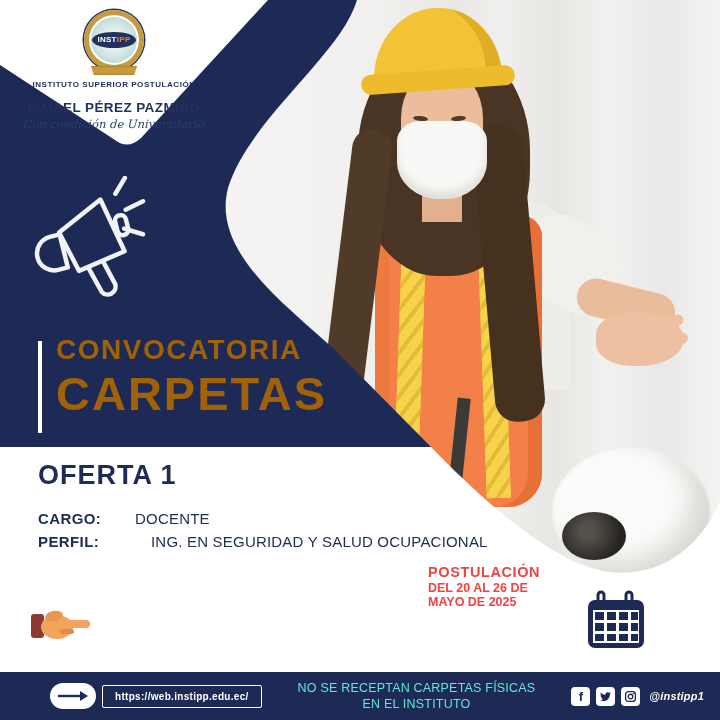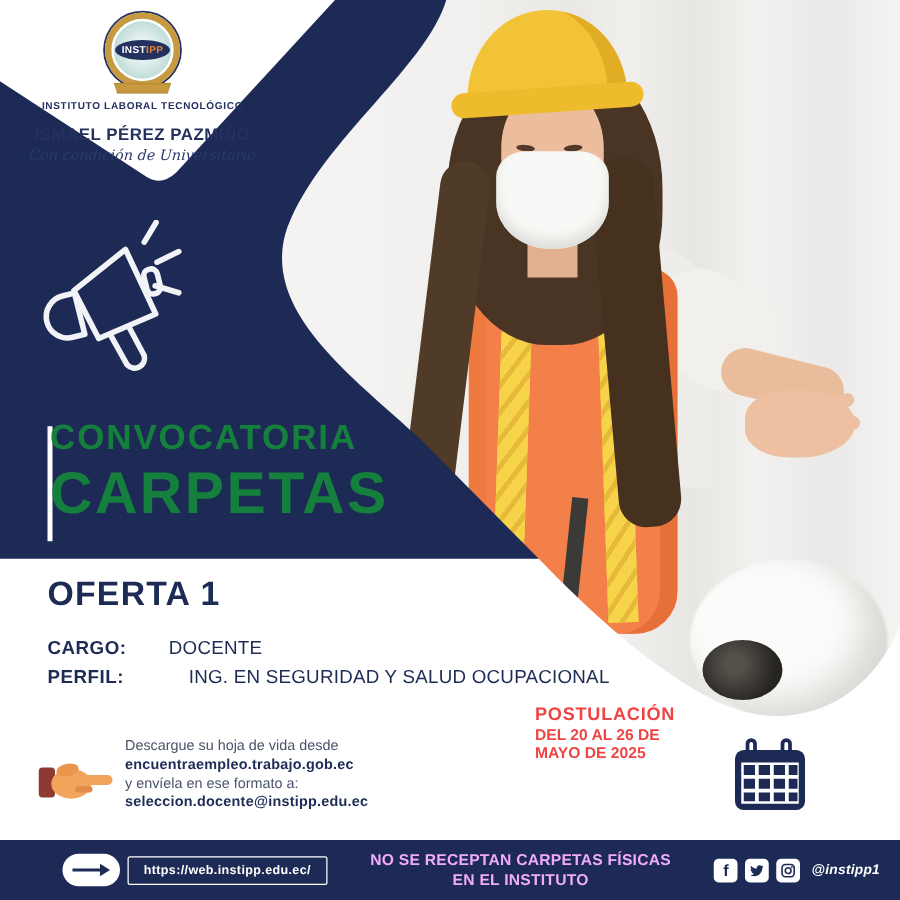--- a/index.html
+++ b/index.html
@@ -52,21 +52,21 @@
   .badgeBand b{color:#e8882a;}
   .ribbon{margin:-4px auto 0;width:46px;height:9px;background:#c89a3f;
           clip-path:polygon(0 0,100% 0,94% 100%,6% 100%);box-shadow:inset 0 0 2px #7c5a14;}
   .instLine1{margin-top:5px;font-size:8px;font-weight:bold;letter-spacing:.55px;}
   .instLine2{font-size:13.5px;font-weight:800;letter-spacing:.4px;margin-top:11px;}
   .tagline{font-family:"DejaVu Serif",serif;font-style:italic;font-size:11.5px;margin-top:2px;
            color:#2a3a6a;transform:skewX(-4deg);}
 
   
   .hbar{left:38px;top:341px;width:4px;height:92px;background:#ffffff;}
-  .headline{left:40px;top:336px;color:#15803d;line-height:1;}
+  .headline{left:56px;top:336px;color:#a16207;line-height:1;}
   .hl1{font-size:28px;font-weight:800;letter-spacing:1.5px;}
   .hl2{font-size:47px;font-weight:800;letter-spacing:2px;margin-top:6px;}
 
   
   .offerTitle{left:38px;top:460px;font-size:27px;font-weight:800;color:#1d2b55;letter-spacing:1px;}
   .row{left:38px;display:flex;color:#1d2b55;font-size:15px;}
   .rowLabel{width:97px;font-weight:bold;letter-spacing:.4px;}
   .rowValue{font-weight:400;letter-spacing:.2px;}
 
   
@@ -77,21 +77,21 @@
   .post{left:428px;top:564px;width:148px;text-align:left;color:#ef4444;line-height:1.15;}
   .postTitle{font-size:14.5px;font-weight:800;letter-spacing:.6px;}
   .postDate{font-size:12.5px;font-weight:600;}
 
   
   .footer{left:0;top:672px;width:720px;height:48px;background:#1d2a55;display:flex;align-items:center;}
   .urlGroup{display:flex;align-items:center;margin-left:50px;}
   .pill{width:46px;height:26px;background:#ffffff;border-radius:13px;display:flex;align-items:center;justify-content:center;}
   .urlBox{margin-left:6px;border:1.5px solid #ffffff;border-radius:2px;padding:5px 12px;
           color:#ffffff;font-size:10px;letter-spacing:.3px;font-weight:600;white-space:nowrap;}
-  .notice{flex:1;text-align:center;color:#f0abfc;font-size:12.5px;font-weight:700;line-height:1.3;letter-spacing:.2px;}
+  .notice{flex:1;text-align:center;color:#5eead4;font-size:12.5px;font-weight:400;line-height:1.3;letter-spacing:.2px;}
   .social{display:flex;align-items:center;gap:6px;margin-right:16px;}
   .sq{width:19px;height:19px;background:#ffffff;border-radius:4px;display:flex;align-items:center;justify-content:center;
       color:#1d2a55;font-weight:bold;font-size:13px;}
   .handle{color:#ffffff;font-size:11px;font-weight:bold;margin-left:3px;letter-spacing:.2px;font-style:italic;}
 </style>
 </head>
 <body>
 
 <div class="canvas">
 
@@ -127,21 +127,21 @@
              C212,250 280,300 335,350 L431,447 L431,449 H0 Z" fill="#1d2a55"></path>
     <path d="M0,447 H431 C470,487 520,535 575,562 C625,585 675,570 705,528
              C712,518 718,508 720,500 L720,592 H0 Z" fill="#ffffff"></path>
   </svg>
 
   <div class="abs logoWrap">
     <div class="badge">
       <div class="badgeBand"><span>INST</span><b>IPP</b></div>
     </div>
     <div class="ribbon"></div>
-    <div class="instLine1">INSTITUTO LABORAL TECNOLÓGICO</div>
+    <div class="instLine1">INSTITUTO SUPERIOR POSTULACIÓN</div>
     <div class="instLine2">ISMAEL PÉREZ PAZMIÑO</div>
     <div class="tagline">Con condición de Universitario</div>
   </div>
 
   <svg class="abs" style="left:22px;top:176px;" width="130" height="130" viewBox="0 0 130 130">
     <g stroke="#f2f3f7" stroke-width="4.5" fill="none" stroke-linejoin="round" stroke-linecap="round" transform="rotate(-14 65 65)">
       <path d="M30 52 a17 17 0 0 0 0 34 l10 0 0 -34 z"></path>
       <path d="M40 50 L88 28 L99 84 L50 92 Z"></path>
       <rect x="97" y="48" width="11" height="20" rx="5"></rect>
       <path d="M60 92 L67 118 a8 8 0 0 0 15 -4 L76 90"></path>
@@ -167,26 +167,20 @@
     <div class="rowValue">ING. EN SEGURIDAD Y SALUD OCUPACIONAL</div>
   </div>
 
   <svg class="abs" style="left:30px;top:604px;" width="62" height="42" viewBox="0 0 62 42">
     <rect x="1" y="10" width="13" height="24" rx="3" fill="#8d3a32"></rect>
     <ellipse cx="27" cy="23" rx="16" ry="12" fill="#f2a35c"></ellipse>
     <ellipse cx="24" cy="12" rx="9" ry="5" fill="#eb964e" transform="rotate(-12 24 12)"></ellipse>
     <rect x="34" y="16" width="26" height="8" rx="4" fill="#f2a35c"></rect>
     <rect x="30" y="25" width="14" height="5" rx="2.5" fill="#e08c46"></rect>
   </svg>
-  <div class="abs instr">
-    <div>Descargue su hoja de vida desde</div>
-    <div class="b">encuentraempleo.trabajo.gob.ec</div>
-    <div>y envíela en ese formato a:</div>
-    <div class="b">seleccion.docente@instipp.edu.ec</div>
-  </div>
 
   <div class="abs post">
     <div class="postTitle">POSTULACIÓN</div>
     <div class="postDate">DEL 20 AL 26 DE</div>
     <div class="postDate">MAYO DE 2025</div>
   </div>
   <svg class="abs" style="left:584px;top:590px;" width="64" height="64" viewBox="0 0 64 64">
     <rect x="14" y="2" width="6" height="14" rx="3" fill="none" stroke="#1d2a55" stroke-width="3"></rect>
     <rect x="42" y="2" width="6" height="14" rx="3" fill="none" stroke="#1d2a55" stroke-width="3"></rect>
     <rect x="4" y="10" width="56" height="48" rx="7" fill="#1d2a55"></rect>

